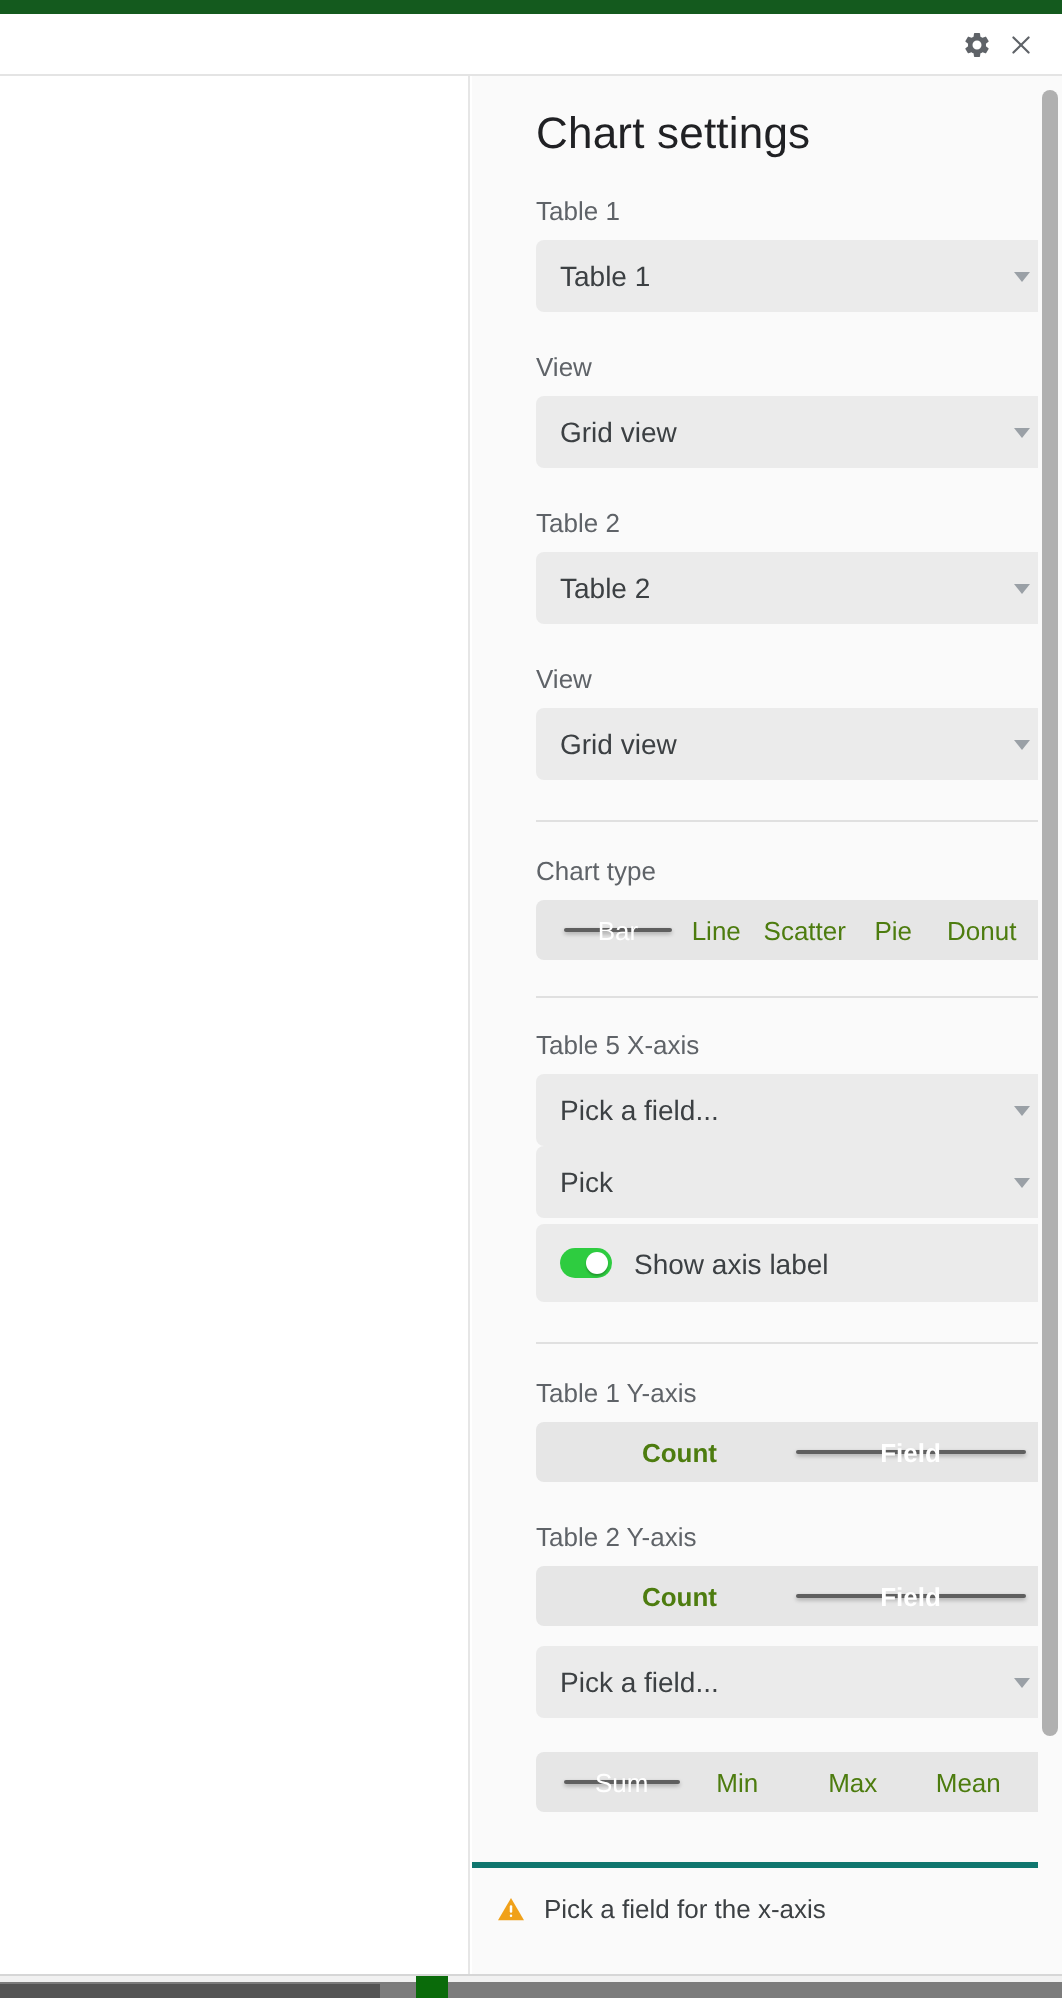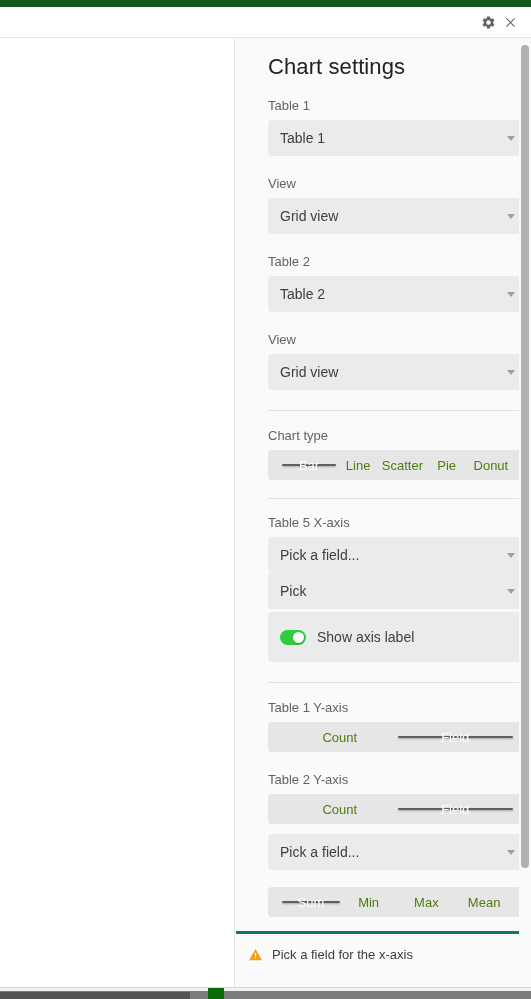--- a/index.html
+++ b/index.html
@@ -147,27 +147,27 @@
     color: #4d7c0f;
     border-radius: 3px;
     cursor: pointer;
     user-select: none;
   }
   .seg-item.active {
     background: #5f5f5f;
     color: #ffffff;
     box-shadow: 0 1px 2px rgba(0,0,0,.28);
   }
-  .seg.two .seg-item { flex: 1; }
+  .seg.two .seg-item { flex: 1; font-weight: bold; }
   .seg.chart-type { height: 30px; }
   .seg.chart-type .seg-item.active { flex: 0 0 54px; }
 
   
   .toggle-row {
-    height: 50px;
+    height: 39px;
     background: #ebebeb;
     border-radius: 4px;
     display: flex;
     align-items: center;
     padding: 0 12px;
     margin-top: 3px;
     cursor: pointer;
     user-select: none;
   }
   .toggle {

